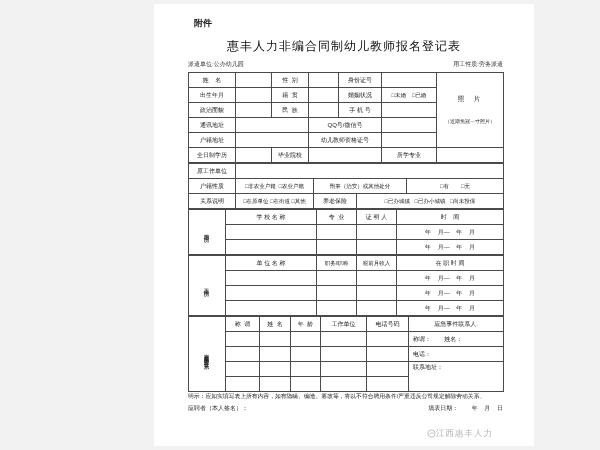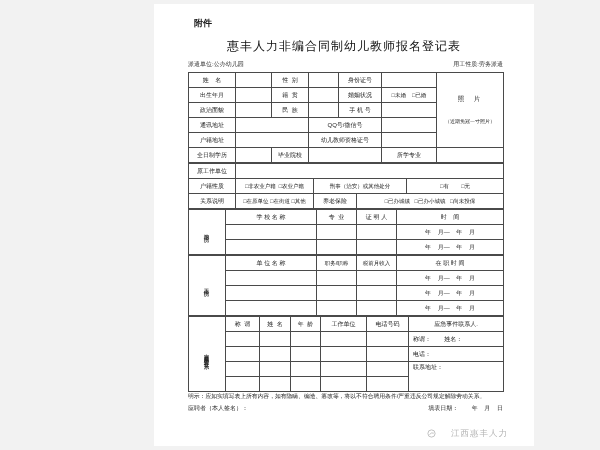--- a/index.html
+++ b/index.html
@@ -13,21 +13,21 @@
   table { border-collapse:collapse; table-layout:fixed; width:315px; }
   tr { height:15px; }
   td { border:1px solid #4a4a4a; font-size:6px; color:#222; text-align:center; vertical-align:middle; white-space:pre; overflow:hidden; padding:0; line-height:1.1; }
   td.left { text-align:left; padding-left:4px; }
   td.opt { font-size:5.5px; }
   td.vert { writing-mode:vertical-rl; text-orientation:upright; font-size:5.5px; letter-spacing:1px; }
   .photo-l1 { font-size:6.5px; letter-spacing:2px; margin-bottom:4px; }
   .photo-l2 { font-size:5px; }
   .note { position:absolute; left:34px; top:388px; width:330px; font-size:5.8px; color:#222; white-space:nowrap; }
   .sig-row { position:absolute; left:34px; top:400px; width:315px; display:flex; justify-content:space-between; font-size:6px; color:#222; white-space:pre; }
-  .watermark { position:absolute; left:383px; top:428px; display:flex; align-items:center; gap:15px; color:#b3b3b3; font-size:8.5px; letter-spacing:1px; }
+  .watermark { position:absolute; left:383px; top:428px; display:flex; align-items:center; gap:0; color:#b3b3b3; font-size:8.5px; letter-spacing:1px; }
 </style>
 </head>
 <body>
 
 <div class="canvas">
   <div class="page">
 
     <div class="attachment">附件</div>
     <div class="title">惠丰人力非编合同制幼儿教师报名登记表</div>
     <div class="subheader">

